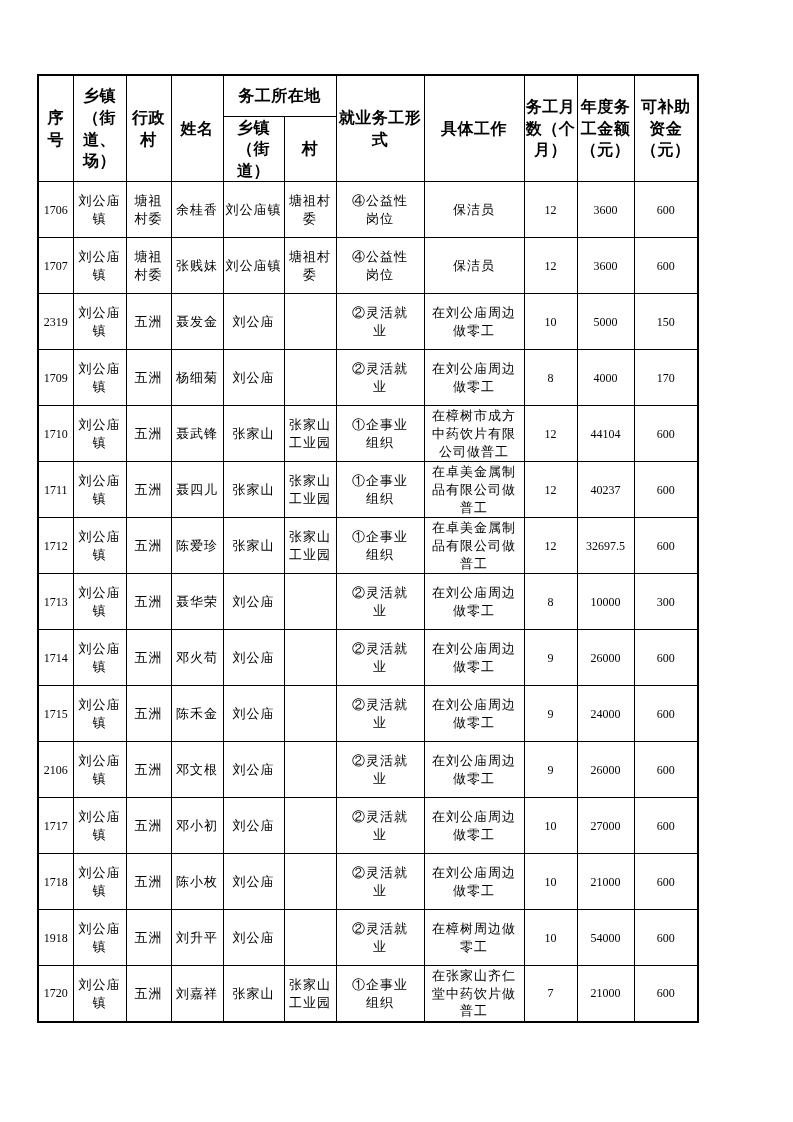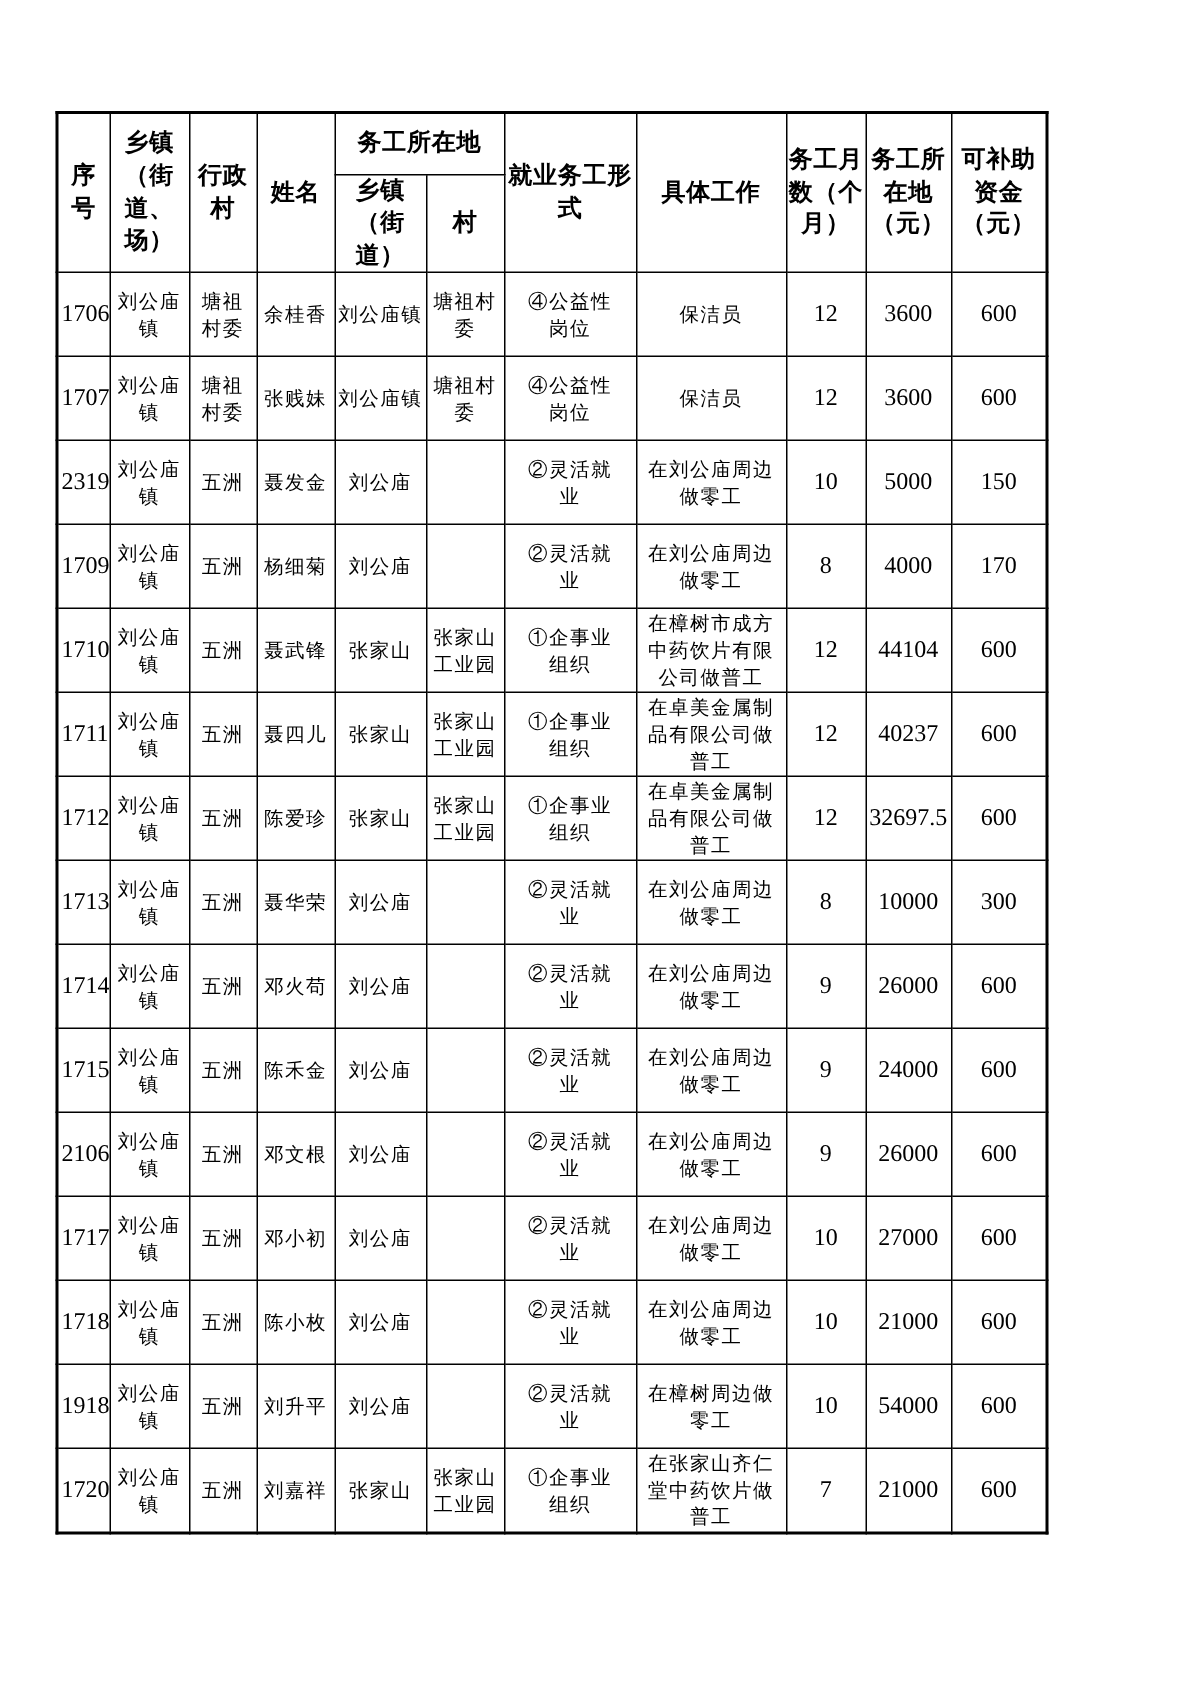--- a/index.html
+++ b/index.html
@@ -42,21 +42,21 @@
     font-size: 13px;
     letter-spacing: 1px;
     line-height: 1.35;
     padding: 0 2px;
   }
   td.col-serial,
   td.col-months,
   td.col-amount,
   td.col-subsidy {
     letter-spacing: 0;
-    font-size: 16px;
+    font-size: 12px;
   }
   td.col-form { padding: 0 10px; }
   td.col-job  { padding: 0 4px; margin-left: 19px; }
 </style>
 </head>
 <body>
 
 <table class="sheet">
   <colgroup>
     <col style="width:35px">
@@ -74,21 +74,21 @@
   <thead>
     <tr class="h1">
       <th rowspan="2">序号</th>
       <th rowspan="2">乡镇（街道、场）</th>
       <th rowspan="2">行政村</th>
       <th rowspan="2">姓名</th>
       <th colspan="2">务工所在地</th>
       <th rowspan="2">就业务工形式</th>
       <th rowspan="2">具体工作</th>
       <th rowspan="2">务工月数（个月）</th>
-      <th rowspan="2">务工所在地（元）</th>
+      <th rowspan="2">年度务工金额（元）</th>
       <th rowspan="2">可补助资金（元）</th>
     </tr>
     <tr class="h2">
       <th>乡镇（街道）</th>
       <th>村</th>
     </tr>
   </thead>
   <tbody>
       <tr>
     <td class="col-serial">1706</td>

